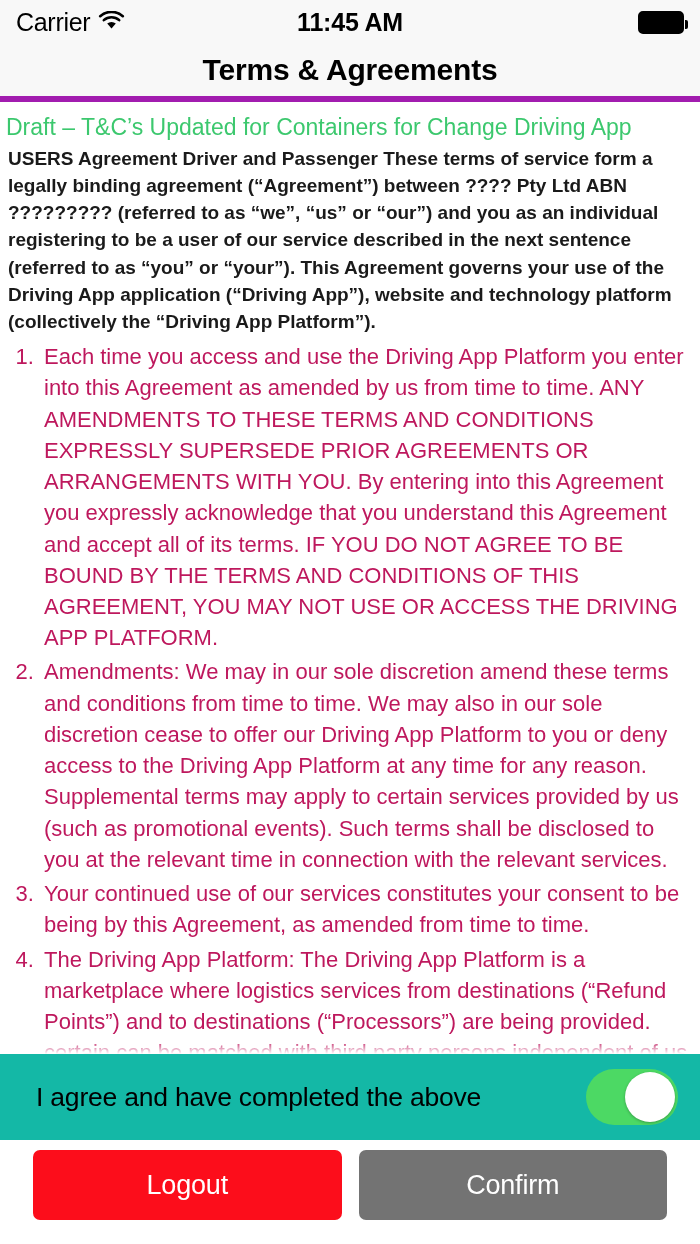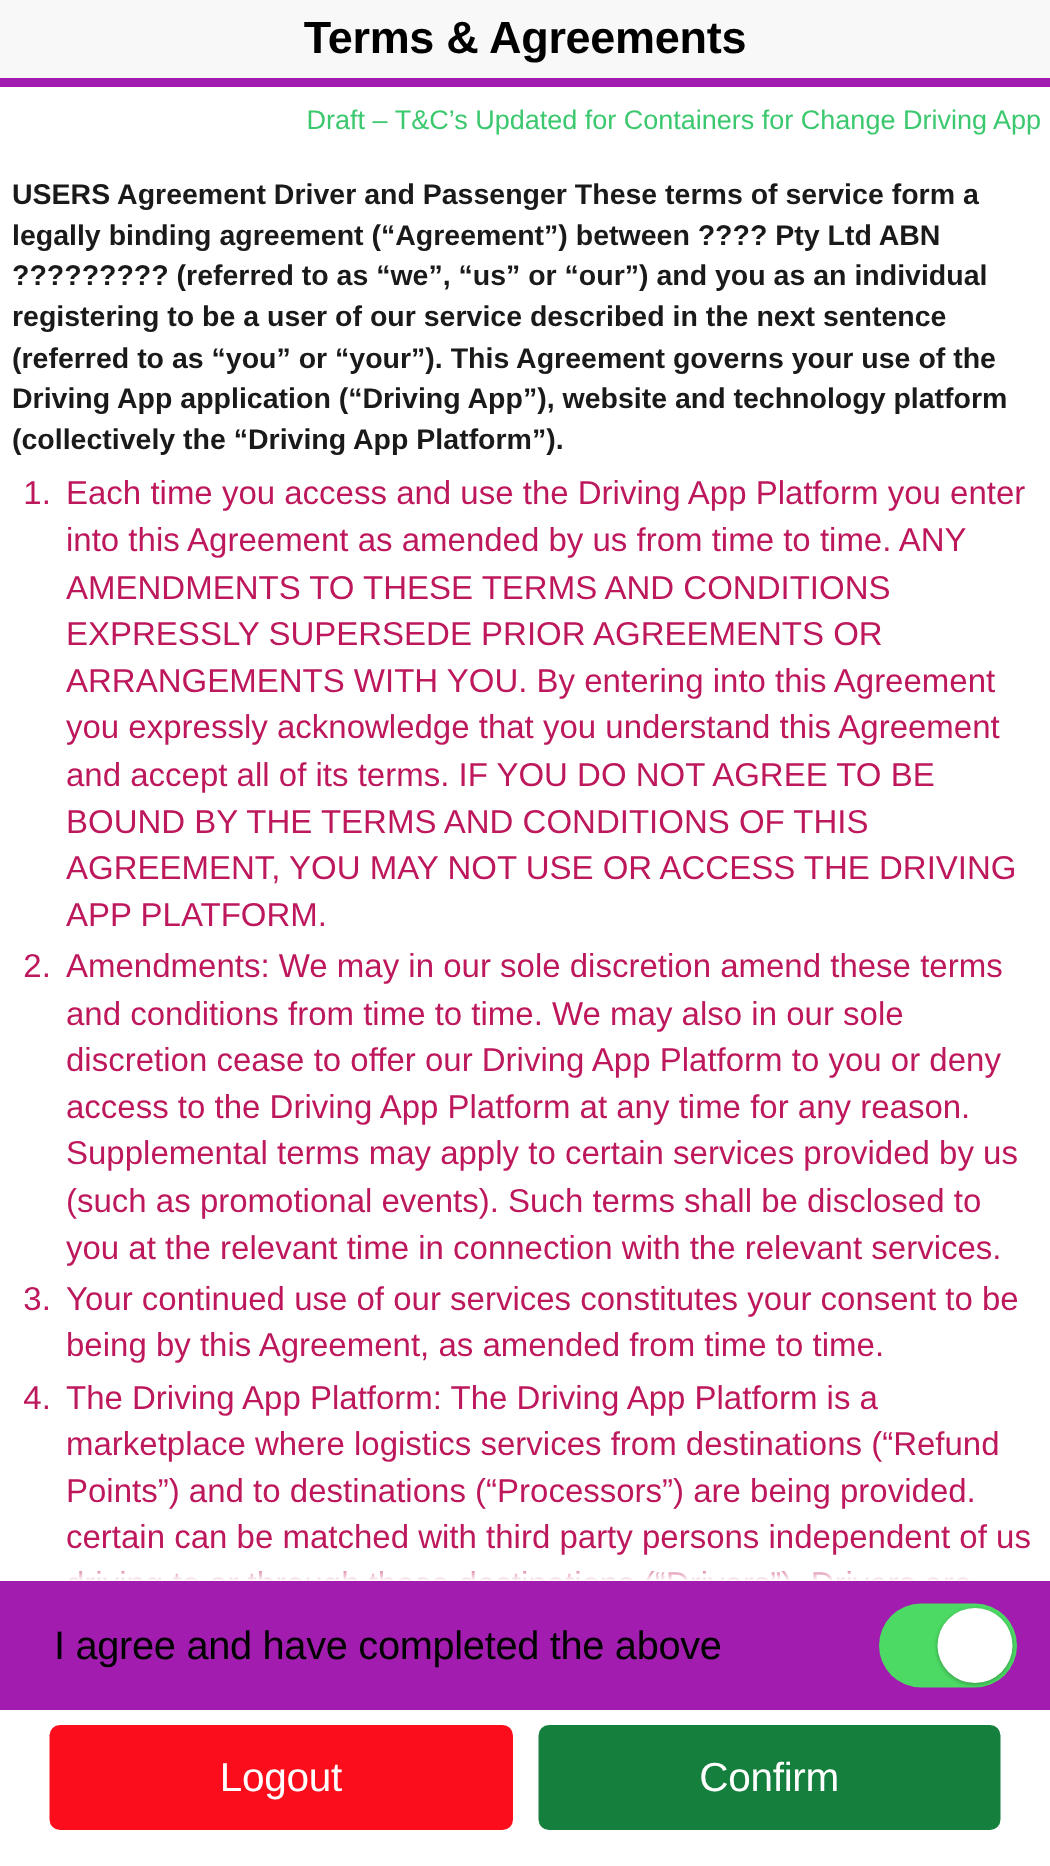--- a/index.html
+++ b/index.html
@@ -88,24 +88,24 @@
     letter-spacing: -0.2px;
   }
   
   .terms-scroll {
     flex: 1 1 auto;
     overflow: hidden;
     padding: 10px 6px 0 6px;
     position: relative;
   }
   .draft-note {
-    text-align: right;
+    text-align: left;
     color: #3cc86e;
-    font-size: 18px;
-    margin: 2px 0 26px 0;
+    font-size: 23px;
+    margin: 2px 0 4px 0;
   }
   .intro {
     font-size: 19px;
     font-weight: bold;
     color: #1a1a1a;
     line-height: 1.43;
     margin: 0 0 6px 0;
     padding: 0 2px;
   }
   ol.clauses {
@@ -125,21 +125,21 @@
     height: 14px;
     background: linear-gradient(to bottom, rgba(255,255,255,0), #ffffff);
     pointer-events: none;
   }
   
   .agree-row {
     flex: 0 0 86px;
     display: flex;
     align-items: center;
     padding: 0 22px 0 36px;
-    background: #a21caf;
+    background: #14b8a6;
   }
   .agree-label {
     font-size: 26.5px;
     color: #000;
     flex: 1 1 auto;
     letter-spacing: -0.2px;
   }
   .switch {
     width: 92px;
     height: 56px;
@@ -170,27 +170,43 @@
     flex: 1 1 0;
     border: none;
     border-radius: 7px;
     color: #ffffff;
     font-size: 27px;
     font-family: "Liberation Sans", sans-serif;
     cursor: pointer;
     letter-spacing: -0.2px;
   }
   .btn-logout { background: #fc0d1b; }
-  .btn-confirm { background: #15803d; }
+  .btn-confirm { background: #737373; }
 </style>
 </head>
 <body>
 
 <div class="phone">
 
+  <div class="status-bar">
+    <div class="status-left">
+      <span class="carrier-label">Carrier</span>
+      <span class="wifi-icon">
+        <svg width="27" height="20" viewBox="0 0 27 20">
+          <path d="M13.5 17.5 L9.2 12.6 a6.6 6.6 0 0 1 8.6 0 Z" fill="#000"></path>
+          <path d="M5.8 9.1 a11.6 11.6 0 0 1 15.4 0" stroke="#000" stroke-width="2.6" fill="none" stroke-linecap="round"></path>
+          <path d="M2.2 5.2 a16.9 16.9 0 0 1 22.6 0" stroke="#000" stroke-width="2.6" fill="none" stroke-linecap="round"></path>
+        </svg>
+      </span>
+    </div>
+    <div class="status-center">11:45 AM</div>
+    <div class="status-right">
+      <span class="battery"></span>
+    </div>
+  </div>
 
   <div class="nav-bar">
     <div class="nav-title">Terms &amp; Agreements</div>
   </div>
 
   <div class="terms-scroll">
     <div class="draft-note">Draft – T&amp;C’s Updated for Containers for Change Driving App</div>
     <p class="intro">USERS Agreement Driver and Passenger These terms of service form a legally binding agreement (“Agreement”) between ???? Pty Ltd ABN ????????? (referred to as “we”, “us” or “our”) and you as an individual registering to be a user of our service described in the next sentence (referred to as “you” or “your”). This Agreement governs your use of the Driving App application (“Driving App”), website and technology platform (collectively the “Driving App Platform”).</p>
     <ol class="clauses">
       <li>Each time you access and use the Driving App Platform you enter into this Agreement as amended by us from time to time. ANY AMENDMENTS TO THESE TERMS AND CONDITIONS EXPRESSLY SUPERSEDE PRIOR AGREEMENTS OR ARRANGEMENTS WITH YOU. By entering into this Agreement you expressly acknowledge that you understand this Agreement and accept all of its terms. IF YOU DO NOT AGREE TO BE BOUND BY THE TERMS AND CONDITIONS OF THIS AGREEMENT, YOU MAY NOT USE OR ACCESS THE DRIVING APP PLATFORM.</li>

